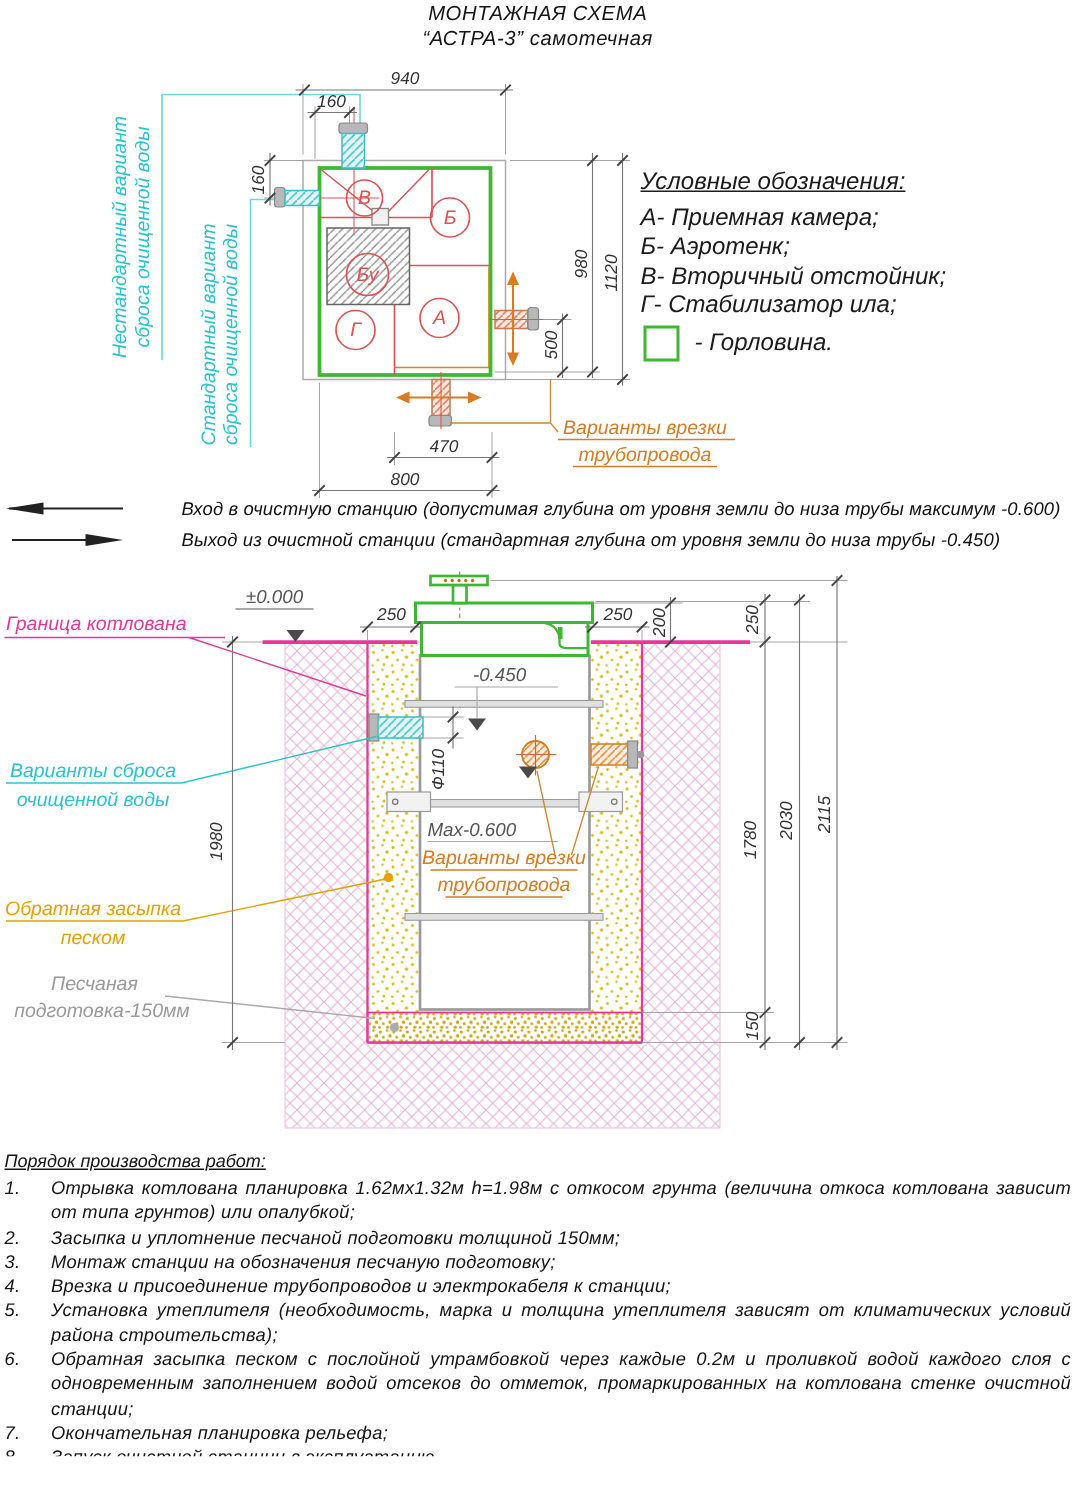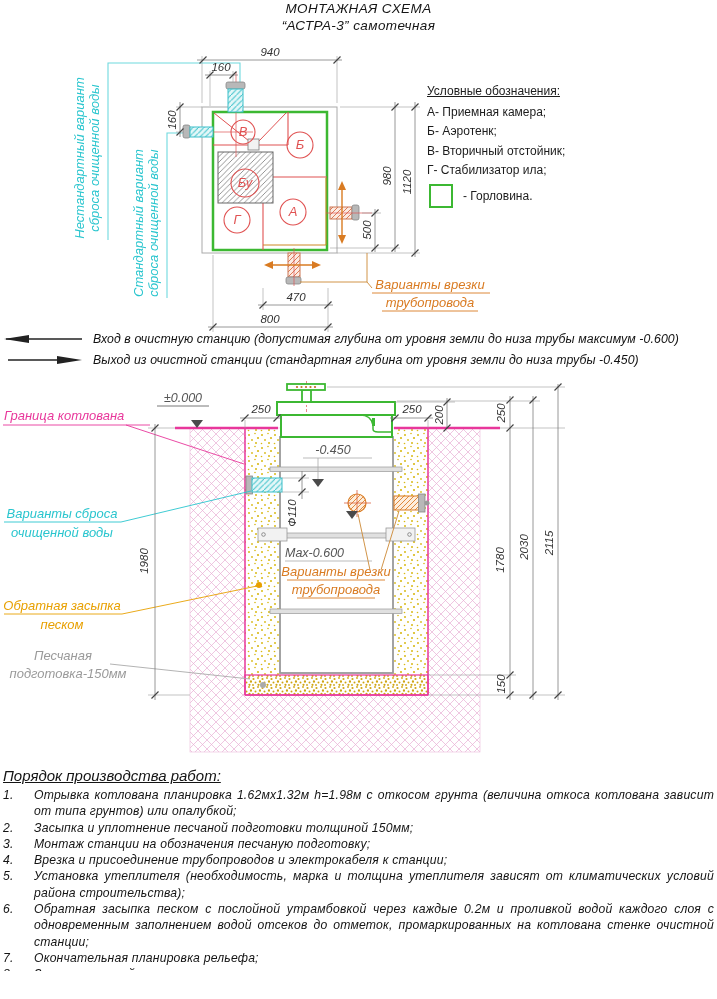--- a/index.html
+++ b/index.html
@@ -11,31 +11,31 @@
   svg{position:absolute;left:0;display:block;}
   #plan-svg{top:40px;} #section-svg{top:380px;}
   .dl{stroke:#777;stroke-width:.75;fill:none;}
   .ex{stroke:#9a9a9a;stroke-width:.6;fill:none;}
   .tk{stroke:#444;stroke-width:1.2;fill:none;}
   .dt{font:italic 11.5px "Liberation Sans",sans-serif;fill:#333;}
   .cy{font:italic 13px "Liberation Sans",sans-serif;fill:#29c5ce;}
   .rl{font:italic 13px "Liberation Sans",sans-serif;fill:#e05252;}
   .ol{font:italic 13px "Liberation Sans",sans-serif;fill:#d97b22;}
   .lvl{font:italic 12.5px "Liberation Sans",sans-serif;fill:#555;}
-  .legend{position:absolute;left:427px;top:84px;width:286px;font-size:12px;color:#1c1c1c;}
+  .legend{position:absolute;left:427px;top:113px;width:286px;font-style:italic;font-size:16px;color:#1c1c1c;}
   .legend-title{text-decoration:underline;margin-bottom:5px;}
   .legend-item{line-height:19.3px;white-space:nowrap;}
   .legend-gorl{display:flex;align-items:center;margin-top:4px;}
   .gorl-box{width:20px;height:20px;border:2.5px solid #3cb832;margin:0 10px 0 2px;flex:none;}
   .note{position:absolute;left:2px;display:flex;align-items:center;font-style:italic;
-        font-size:12.3px;letter-spacing:.1px;color:#111;white-space:nowrap;}
+        font-size:12.3px;letter-spacing:.1px;color:#111;white-space:nowrap;gap:28px;}
   .note1{top:332px;} .note2{top:353px;}
   .note svg{position:static;margin-right:5px;flex:none;}
   .wo{position:absolute;left:3px;top:767px;width:711px;font-style:italic;color:#141414;}
-  .wo-title{font-size:15px;text-decoration:underline;margin-bottom:3px;}
+  .wo-title{font-size:12px;text-decoration:underline;margin-bottom:3px;}
   .wo-row{display:flex;font-size:12.2px;line-height:16.3px;letter-spacing:.2px;}
   .wo-num{width:31px;flex:none;}
   .wo-text{flex:1;text-align:justify;}
 </style>
 </head>
 <body>
 
 <div class="page">
 
   <div class="title-line t1">МОНТАЖНАЯ СХЕМА</div>

